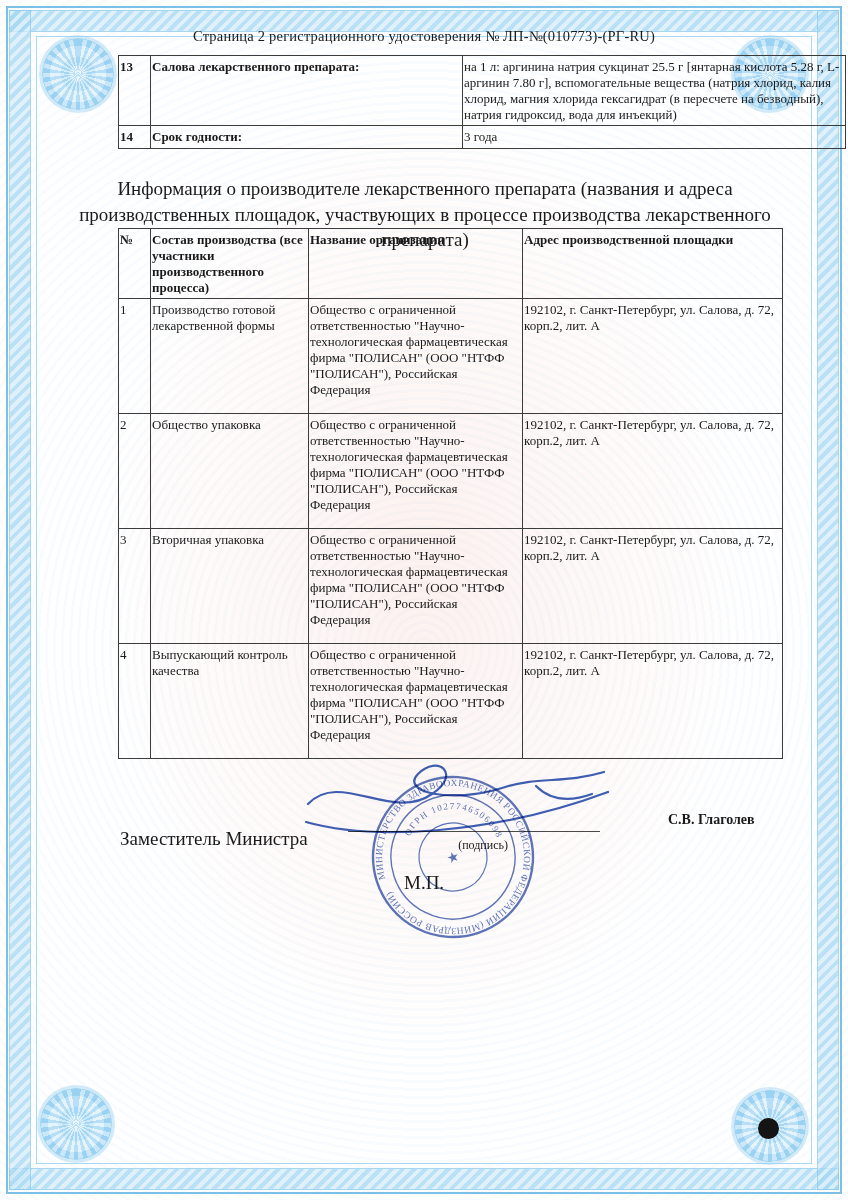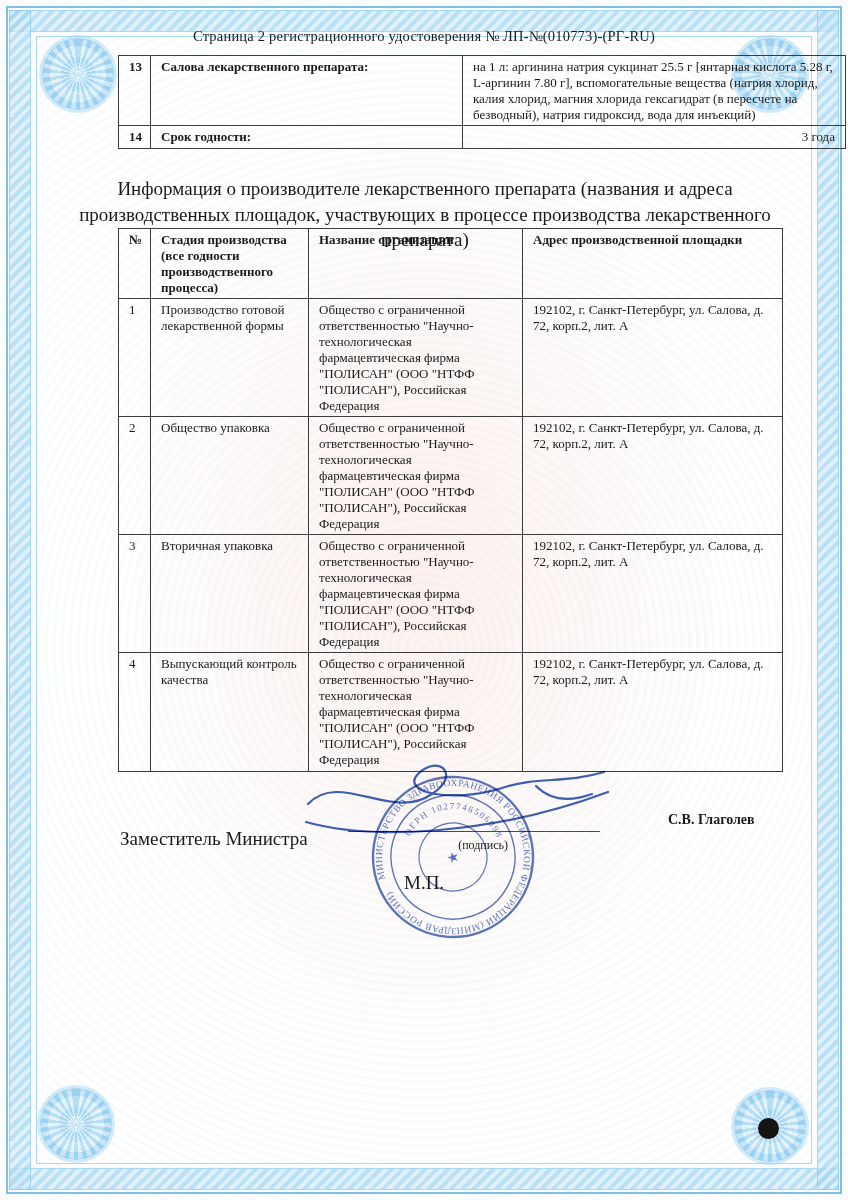--- a/index.html
+++ b/index.html
@@ -38,30 +38,30 @@
 
   .black-dot { position:absolute; left:758px; top:1118px; width:21px; height:21px;
     border-radius:50%; background:#141414; }
 
   
   .header { position:absolute; top:16px; left:0; width:100%; text-align:center;
     font-size:14.5px; letter-spacing:.2px;margin-top:12px; }
 
   
   table { border-collapse:collapse; table-layout:fixed; }
-  td, th { border:1px solid #3b3b3b; vertical-align:top; padding:3px 10px;
+  td, th { border:1px solid #3b3b3b; vertical-align:top; padding:3px 1px;
     font-size:13px; line-height:1.22; text-align:left; }
   th { font-weight:bold; }
 
   .top-table { position:absolute; left:118px; top:55px; width:728px; }
   .top-table .col-num   { width:32px; }
   .top-table .col-label { width:312px; }
   .top-table td.num { font-weight:bold; }
   .top-table td.label { font-weight:bold; }
-  .top-table td.value-center { text-align:right; }
+  .top-table td.value-center { text-align:left; }
 
   .info-para { position:absolute; left:64px; top:176px; width:722px;
     text-align:center; font-size:19px; line-height:1.35; }
 
   .mfg-table { position:absolute; left:118px; top:228px; width:664px; }
   .mfg-table .c1 { width:32px; }
   .mfg-table .c2 { width:158px; }
   .mfg-table .c3 { width:214px; }
   .mfg-table .c4 { width:260px; }
   .mfg-table tbody tr { height:115px; }
@@ -126,21 +126,21 @@
   <table class="mfg-table">
     <colgroup>
         <col class="c1">
         <col class="c2">
         <col class="c3">
         <col class="c4">
       </colgroup>
     <thead>
       <tr>
         <th>№</th>
-        <th>Стадия производства (все годности производственного процесса)</th>
+        <th>Состав производства (все участники производственного процесса)</th>
         <th>Название организации</th>
         <th>Адрес производственной площадки</th>
       </tr>
     </thead>
     <tbody>
       <tr>
         <td>1</td>
         <td>Производство готовой лекарственной формы</td>
         <td>Общество с ограниченной ответственностью "Научно-технологическая фармацевтическая фирма "ПОЛИСАН" (ООО "НТФФ "ПОЛИСАН"), Российская Федерация</td>
         <td>192102, г. Санкт-Петербург, ул. Салова, д. 72, корп.2, лит. А</td>

